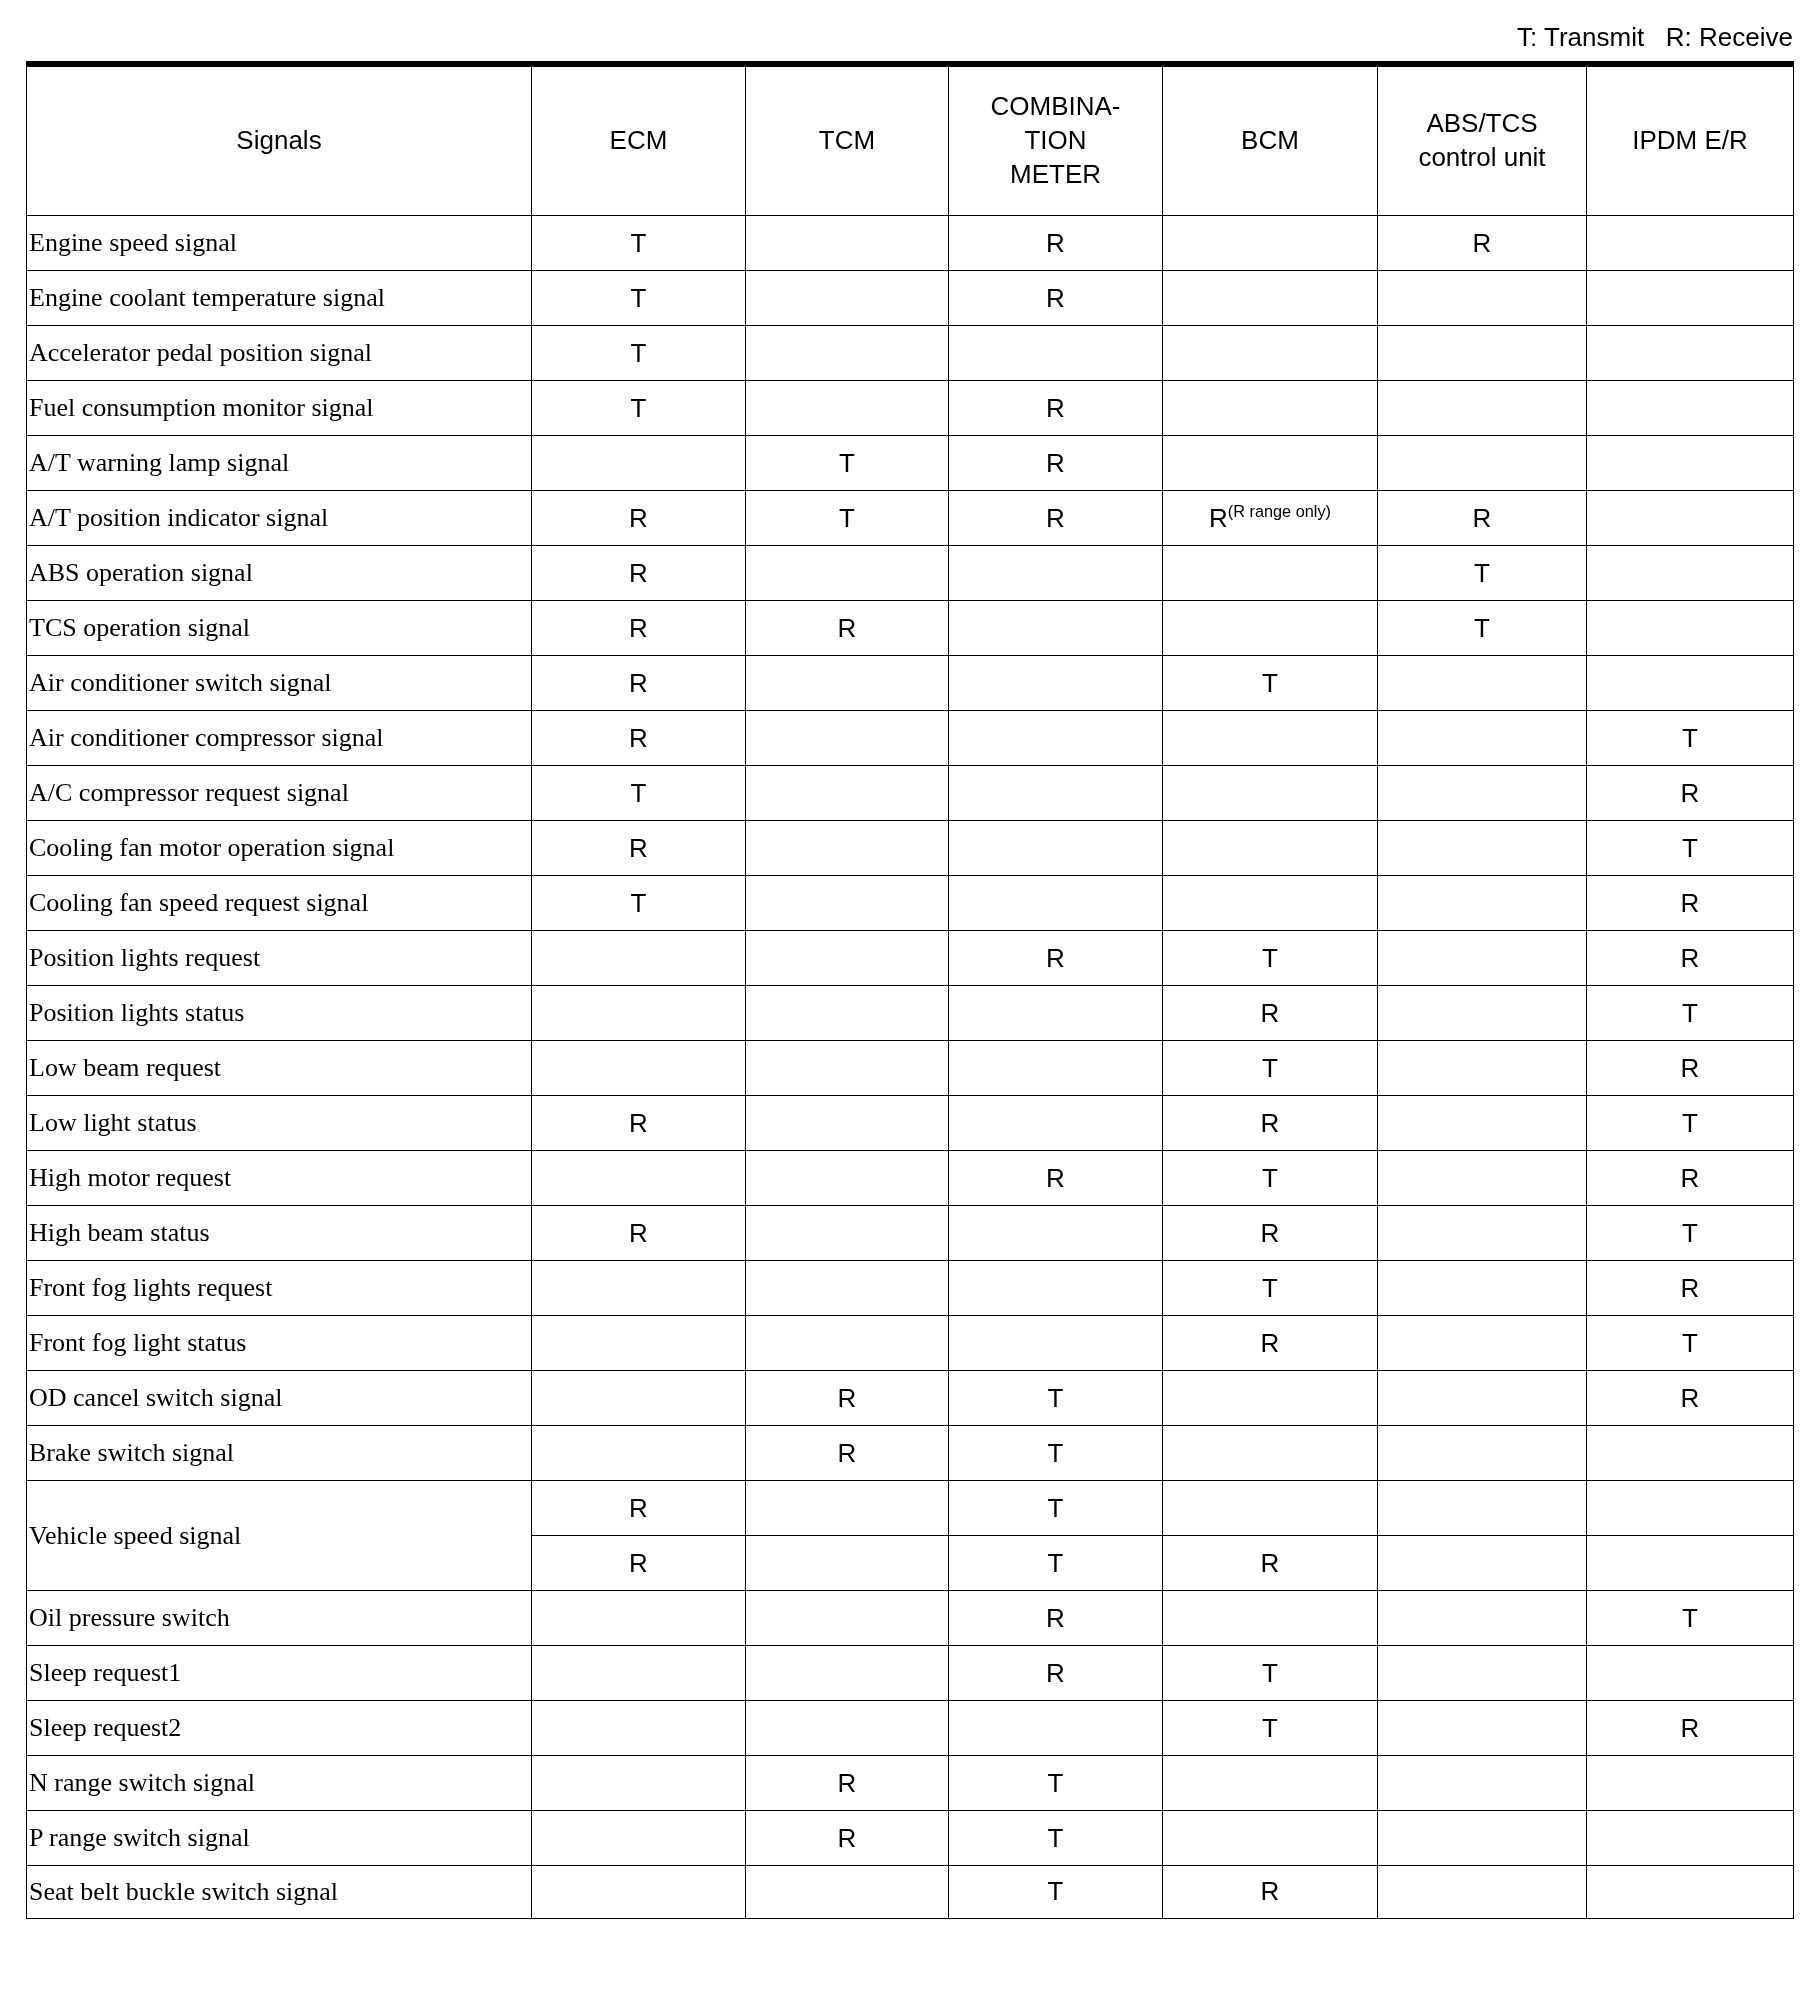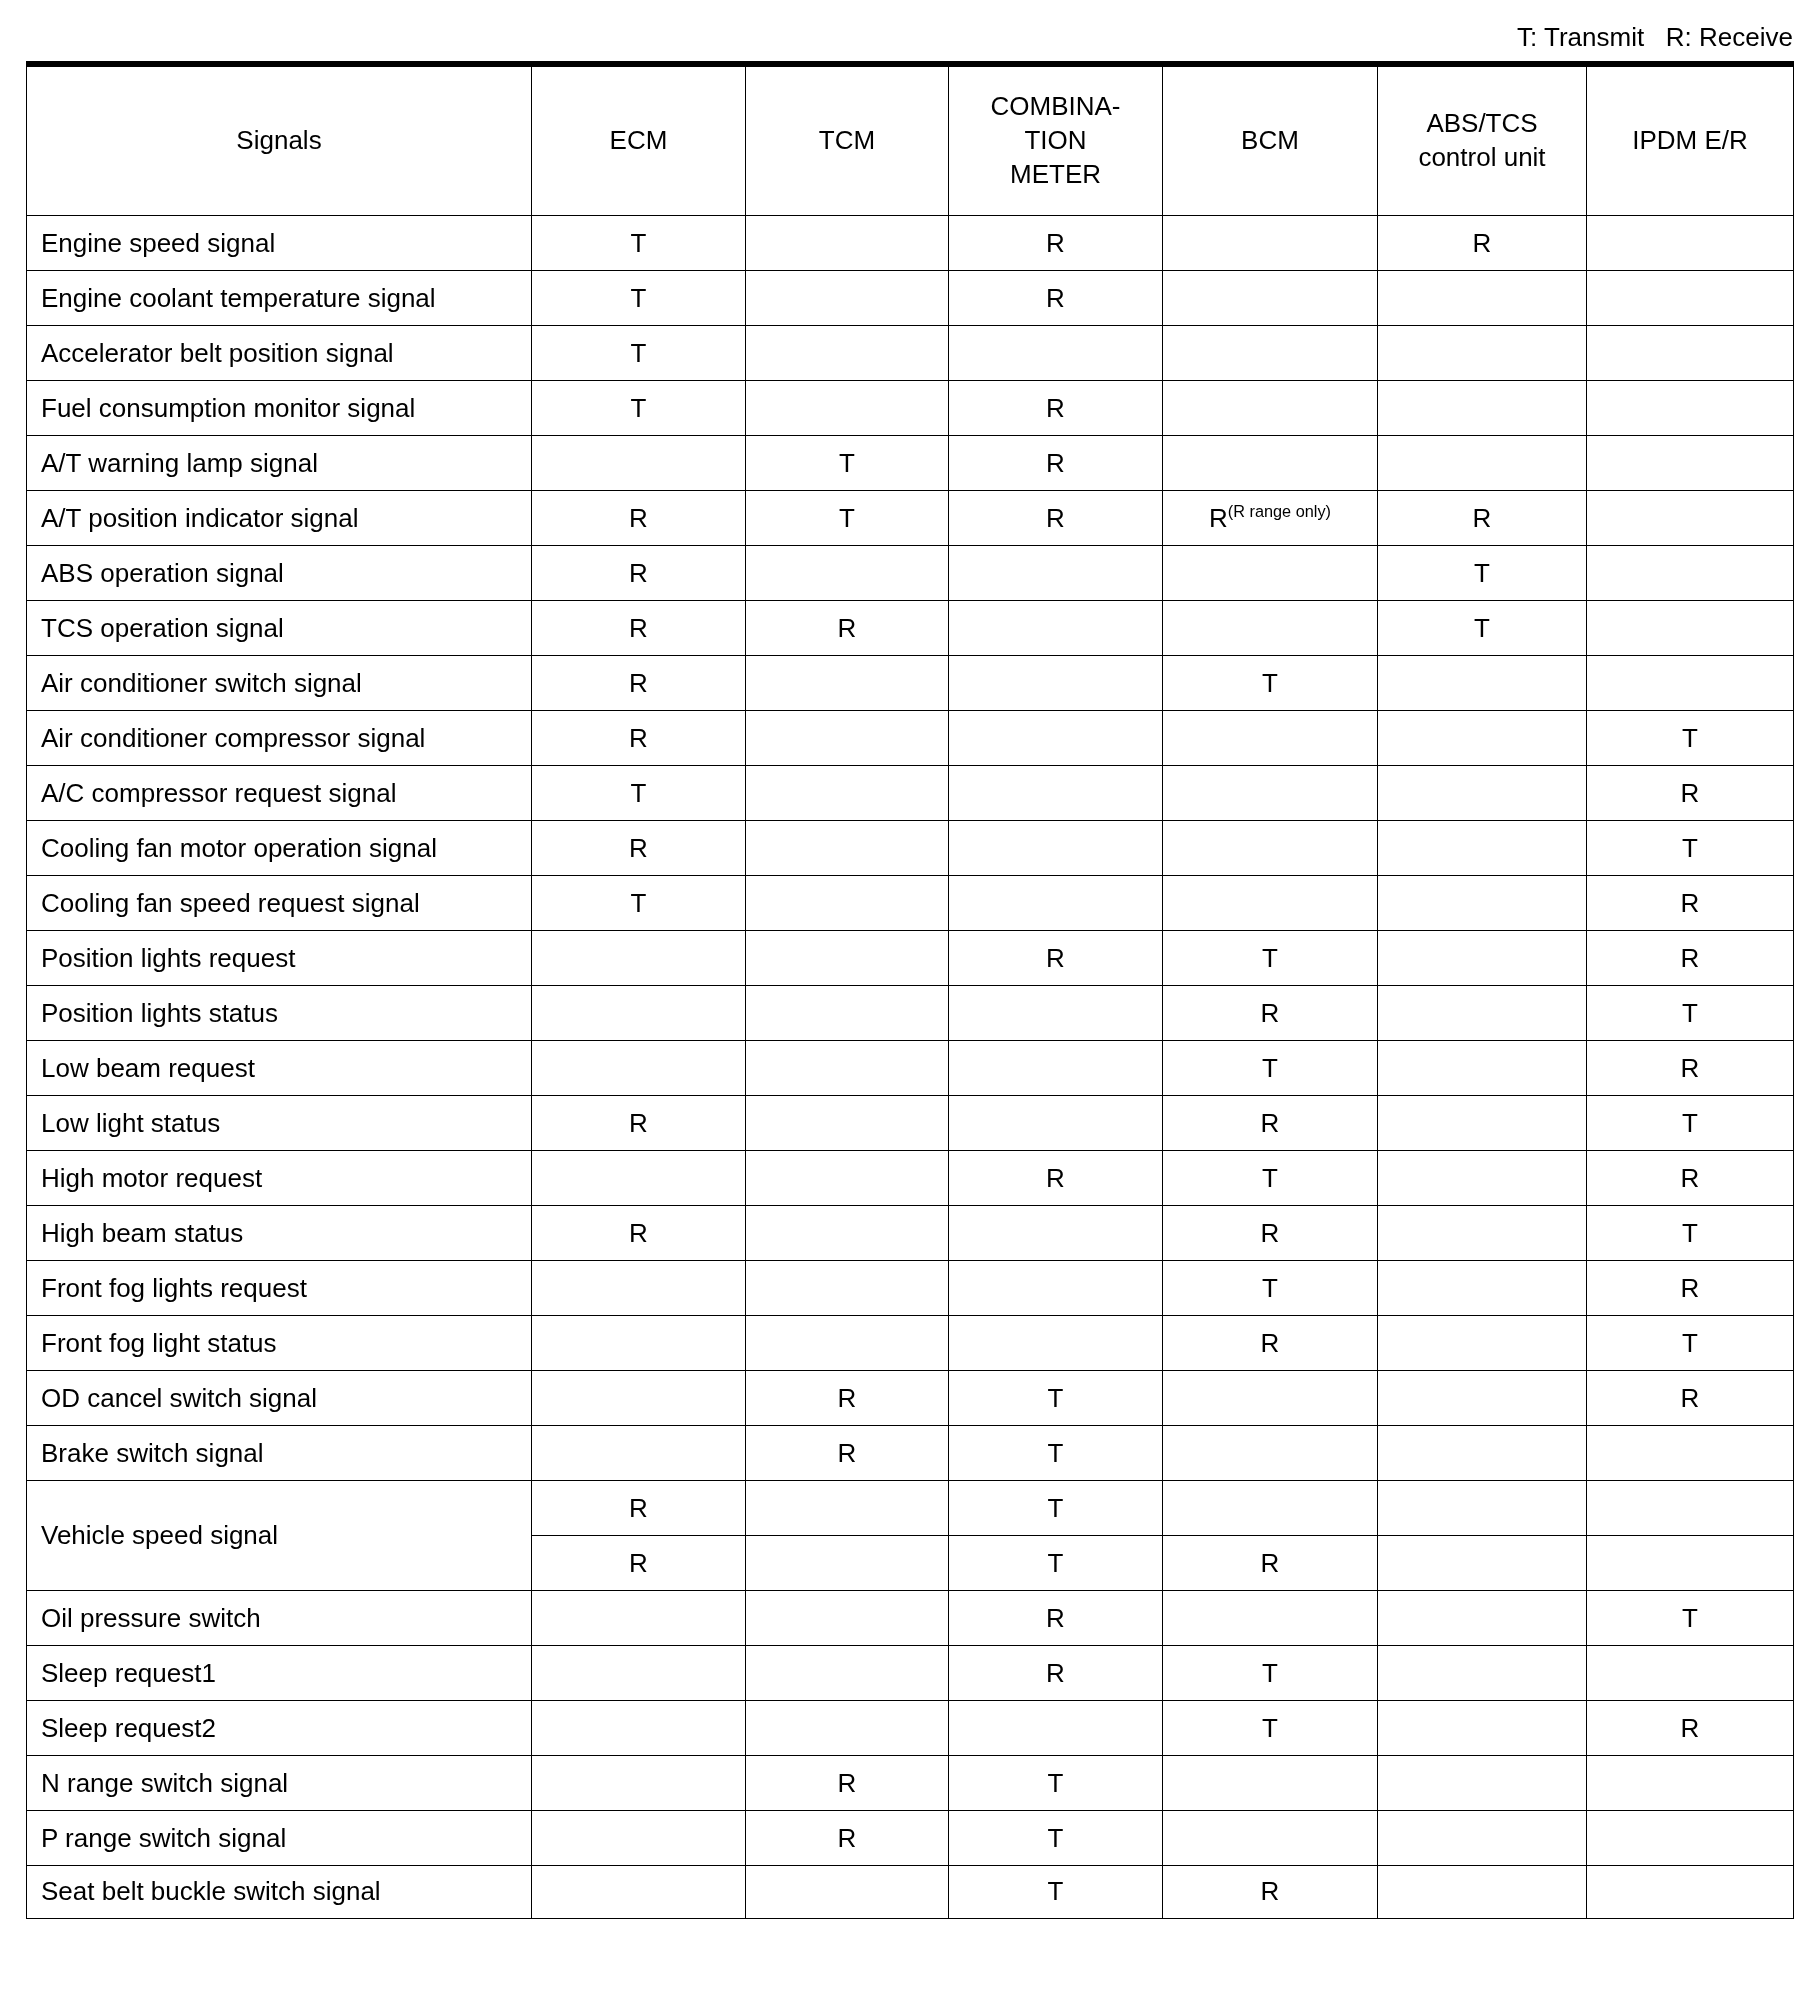--- a/index.html
+++ b/index.html
@@ -37,22 +37,23 @@
   }
   thead th {
     height: 152px;
     text-align: center;
     vertical-align: middle;
     white-space: pre-line;
     line-height: 1.3;
   }
   td.signal-name {
     text-align: left;
-    padding-left: 14px;
+    padding-left: 2px;
     vertical-align: middle;
+    font-family: Liberation Serif, serif;
   }
   td.value-cell {
     text-align: center;
     vertical-align: middle;
     height: 55px;
     white-space: nowrap;
   }
   td.value-cell sup {
     font-size: 16.3px;
     line-height: 0;
@@ -108,21 +109,21 @@
         <tr>
           <td class="signal-name">Engine coolant temperature signal</td>
           <td class="value-cell">T</td>
           <td class="value-cell"></td>
           <td class="value-cell">R</td>
           <td class="value-cell"></td>
           <td class="value-cell"></td>
           <td class="value-cell"></td>
         </tr>
         <tr>
-          <td class="signal-name">Accelerator belt position signal</td>
+          <td class="signal-name">Accelerator pedal position signal</td>
           <td class="value-cell">T</td>
           <td class="value-cell"></td>
           <td class="value-cell"></td>
           <td class="value-cell"></td>
           <td class="value-cell"></td>
           <td class="value-cell"></td>
         </tr>
         <tr>
           <td class="signal-name">Fuel consumption monitor signal</td>
           <td class="value-cell">T</td>

